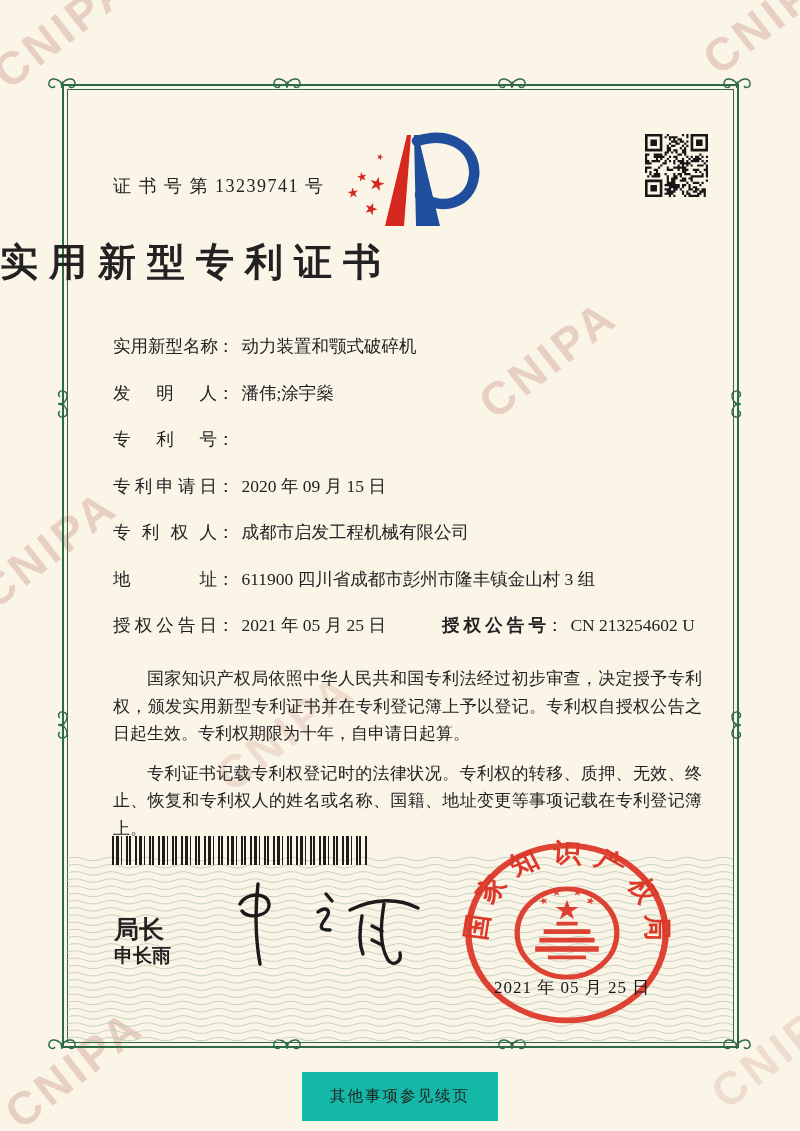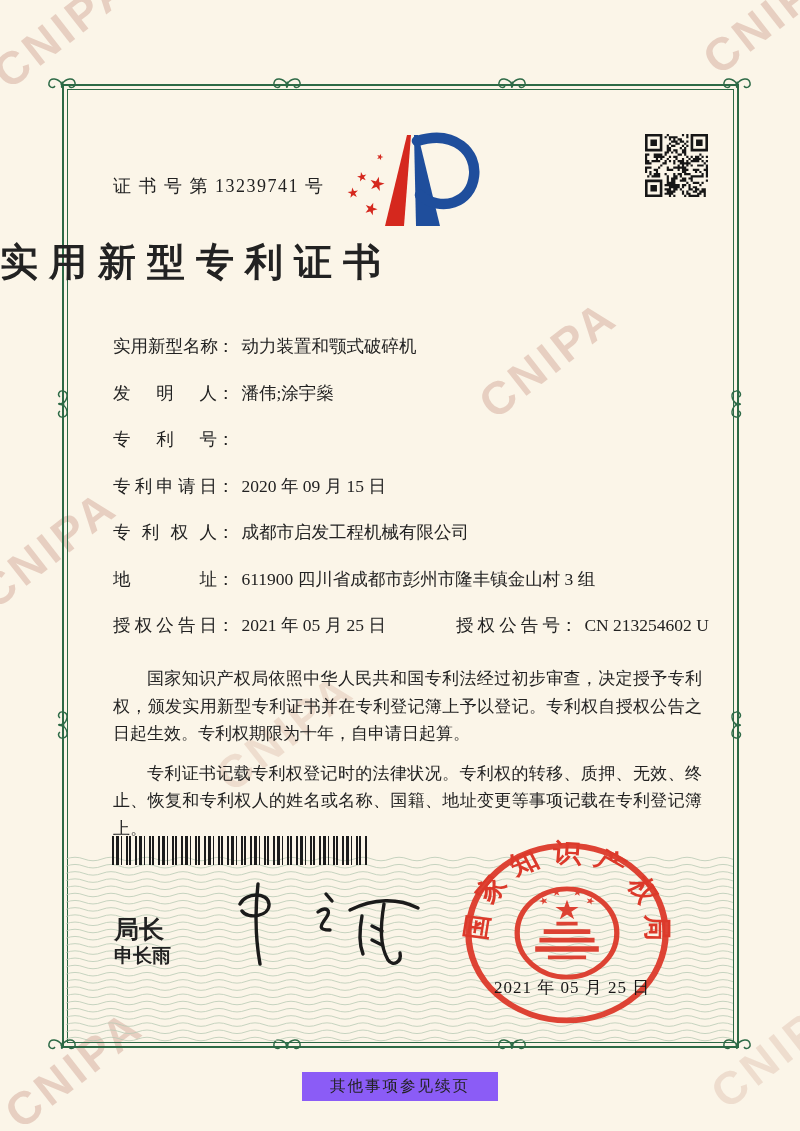--- a/index.html
+++ b/index.html
@@ -12,38 +12,38 @@
   .frame-inner{position:absolute;inset:3px;border:1px solid #2d6a46;}
   .orn{position:absolute;width:34px;height:18px;overflow:visible;color:#2d6a46;}
   .certno{position:absolute;left:113px;top:134px;font-size:18px;letter-spacing:1.5px;margin-top:40px;}
   .logo{position:absolute;left:347px;top:129px;width:135px;height:102px;}
   .qr{position:absolute;left:645px;top:134px;width:63px;height:63px;}
   .title{position:absolute;left:0;right:0;top:237px;text-align:left;font-size:38px;font-weight:bold;letter-spacing:11px;}
   .fields{position:absolute;left:113px;top:333px;font-size:17.5px;}
   .row{display:flex;line-height:27px;margin-bottom:19.5px;white-space:nowrap;}
   .lbl{display:inline-block;width:104px;text-align:justify;text-align-last:justify;}
   .val{margin-left:7px;}
-  .pair2{margin-left:70px;}
+  .pair2{margin-left:56px;font-weight:bold;}
   .paras{position:absolute;left:101px;top:653px;width:613px;font-size:17px;line-height:27.5px;text-align:justify;}
   .paras p{margin:12px;text-indent:2em;}
   .band{position:absolute;left:66px;top:856px;width:667px;height:186px;}
   .band svg{width:100%;height:100%;}
   .barcode{position:absolute;left:112px;top:836px;width:256px;height:29px;
     background:repeating-linear-gradient(90deg,#1c1c1c 0 2px,transparent 2px 4px,#1c1c1c 4px 7px,
       transparent 7px 9px,#1c1c1c 9px 10px,transparent 10px 14px,#1c1c1c 14px 16px,transparent 16px 17px,
       #1c1c1c 17px 19px,transparent 19px 23px);}
   .sig-title{position:absolute;left:114px;top:913px;font-size:25px;font-weight:bold;}
   .sig-name{position:absolute;left:114px;top:943px;font-size:19px;font-weight:bold;}
   .signature{position:absolute;left:222px;top:870px;width:215px;height:110px;}
   .seal{position:absolute;left:461px;top:839px;width:212px;height:188px;}
   .seal svg{width:212px;height:188px;}
   .seal-date{position:absolute;left:494px;top:976px;font-size:17px;letter-spacing:1px;color:#161616;}
   .page-num{position:absolute;left:0;right:0;top:1027px;text-align:center;font-size:14.5px;letter-spacing:2px;}
   .note{position:absolute;left:50%;top:1072px;transform:translateX(-50%);
-        background:#8b5cf6;padding:4px 28px;font-size:15.5px;letter-spacing:2px;white-space:nowrap;}
+        background:#14b8a6;padding:14px 28px;font-size:15.5px;letter-spacing:2px;white-space:nowrap;}
 </style>
 </head>
 <body>
 
 <div class="page">
 
   <svg width="0" height="0" style="position:absolute">
     <defs>
       <path id="star" d="M0 -10 L5.88 8.09 L-9.51 -3.09 L9.51 -3.09 L-5.88 8.09 Z"></path>
       <g id="orn-g">

